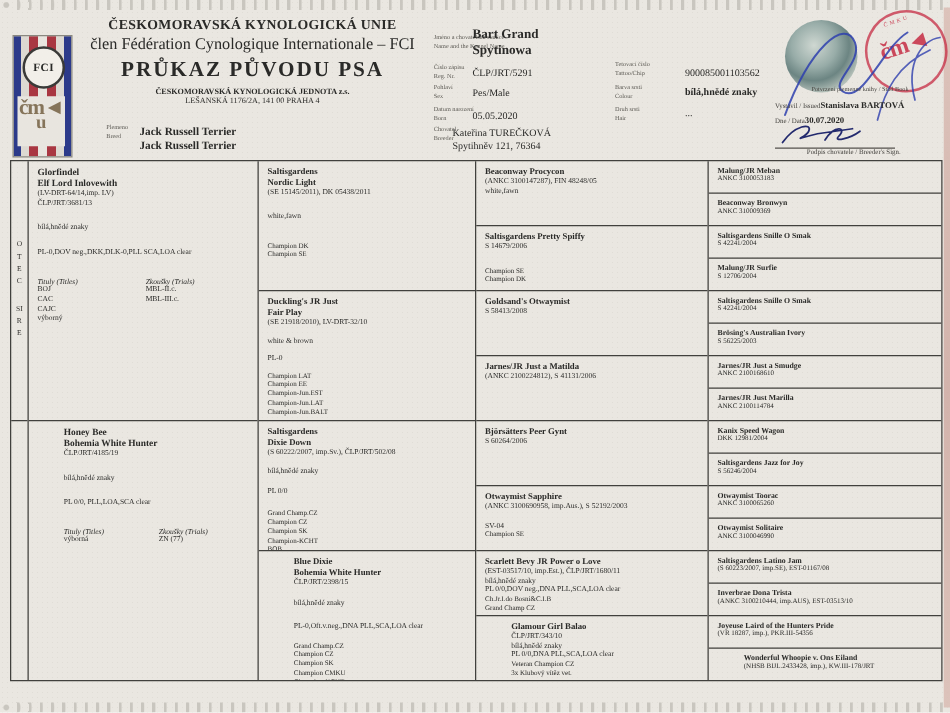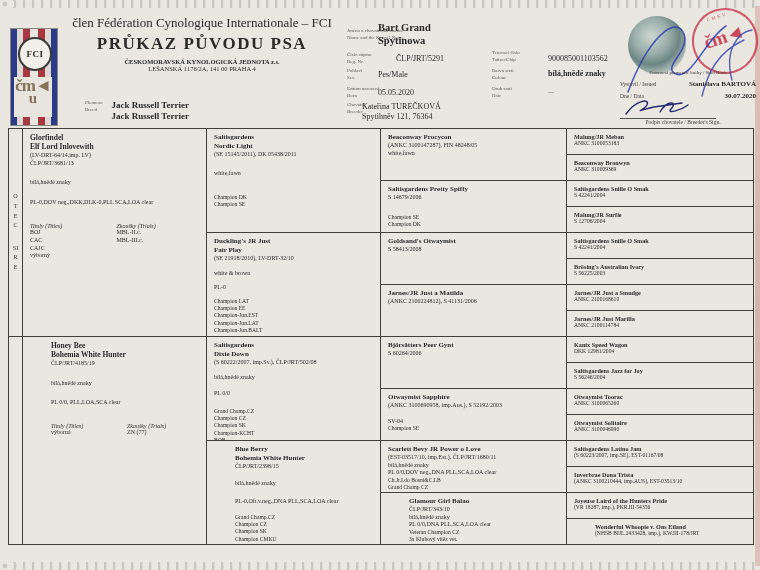--- a/index.html
+++ b/index.html
@@ -37,21 +37,21 @@
   
   .holo{position:absolute;left:620px;top:6px;width:58px;height:58px;border-radius:50%;
         background:radial-gradient(circle at 40% 35%,#ccd6d0,#8fa6a2 35%,#5e7a78 55%,#aebbb4 75%,#d6dbd4);opacity:.9;}
   .stamp{position:absolute;left:684px;top:-2px;width:62px;height:62px;border-radius:50%;
         border:2px solid rgba(198,43,67,.75);transform:rotate(-18deg);color:rgba(198,43,67,.85);}
   .stamp .glyph{position:absolute;left:0;right:0;top:16px;text-align:center;font-size:19px;font-weight:bold;letter-spacing:-1px;}
   .stamp .rim{position:absolute;left:0;right:0;top:3px;text-align:center;font-size:4.5px;letter-spacing:2px;}
   .pen{position:absolute;left:596px;top:0;}
   .iss-lbl{font-size:5.5px;color:#44423e;}
   .iss-val{font-size:7px;font-weight:bold;}
-  .row-flex{position:absolute;left:612px;width:136px;display:flex;justify-content:space-between;align-items:baseline;}
+  .row-flex{position:absolute;left:612px;width:136px;display:flex;justify-content:flex-start;align-items:baseline;}
   .studbook{position:absolute;left:608px;top:60px;width:144px;text-align:center;font-size:5px;color:#44423e;}
   .sig{position:absolute;left:612px;top:86px;width:96px;border-bottom:1px solid #55534e;}
   .sign-lbl{position:absolute;left:600px;top:109px;width:150px;text-align:center;font-size:5.5px;color:#44423e;}
   
   .tbl{position:absolute;left:8px;top:128px;width:746px;height:417px;display:flex;border:1.2px solid #41403d;box-sizing:border-box;}
   .col{display:flex;flex-direction:column;border-right:1px solid #41403d;box-sizing:border-box;}
   .col:last-child{border-right:none;}
   .c-side{width:14px;}
   .c-par{width:184px;}
   .c-gra{width:174px;}
@@ -85,41 +85,42 @@
       <div class="fci-circle">
         <span>FCI</span>
       </div>
       <div class="cmu">
         <div class="l1">čm◄</div>
         <div class="l2">u</div>
       </div>
     </div>
 
     <div class="org">
+      <div class="org-title">ČESKOMORAVSKÁ KYNOLOGICKÁ UNIE</div>
       <div class="org-sub">člen Fédération Cynologique Internationale – FCI</div>
       <div class="doc-title">PRŮKAZ PŮVODU PSA</div>
       <div class="issuer1">ČESKOMORAVSKÁ KYNOLOGICKÁ JEDNOTA z.s.</div>
       <div class="issuer2">LEŠANSKÁ 1176/2A, 141 00 PRAHA 4</div>
     </div>
 
     <div class="breed-row">
       <div class="lbl pre" style="position:static">Plemeno
 Breed</div>
       <div class="breed-names pre">Jack Russell Terrier
 Jack Russell Terrier</div>
     </div>
 
     <div class="lbl pre" style="left:339px;top:18px;width:70px">Jméno a chovatelská stanice
 Name and the Kennel Name</div>
     <div class="val dogname pre" style="left:370px;top:12px">Bart Grand
 Spytinowa</div>
 
     <div class="lbl pre" style="left:339px;top:42px">Číslo zápisu
 Reg. Nr.</div>
-    <div class="val" style="left:388px;top:44px">ČLP/JRT/5291</div>
+    <div class="val" style="left:370px;top:44px">ČLP/JRT/5291</div>
 
     <div class="lbl pre" style="left:339px;top:58px">Pohlaví
 Sex</div>
     <div class="val" style="left:370px;top:60px">Pes/Male</div>
 
     <div class="lbl pre" style="left:339px;top:76px">Datum narození
 Born</div>
     <div class="val" style="left:370px;top:78px">05.05.2020</div>
 
     <div class="lbl pre" style="left:339px;top:92px">Chovatel
@@ -245,21 +246,21 @@
         <div class="rg pre">(S 60222/2007, imp.Sv.), ČLP/JRT/502/08</div>
         <div class="rg mt8">bílá,hnědé znaky</div>
         <div class="rg mt8">PL 0/0</div>
         <div class="tl mt10 pre">Grand Champ.CZ
 Champion CZ
 Champion SK
 Champion-KCHT
 BOB</div>
       </div>
       <div class="cell">
-        <div class="nm pre">Blue Berry
+        <div class="nm pre">Blue Dixie
 Bohemia White Hunter</div>
         <div class="rg pre">ČLP/JRT/2398/15</div>
         <div class="rg mt10">bílá,hnědé znaky</div>
         <div class="rg mt10">PL-0,Oft.v.neg.,DNA PLL,SCA,LOA clear</div>
         <div class="tl mt8 pre">Grand Champ.CZ
 Champion CZ
 Champion SK
 Champion CMKU
 Champion-KCHT</div>
       </div>

